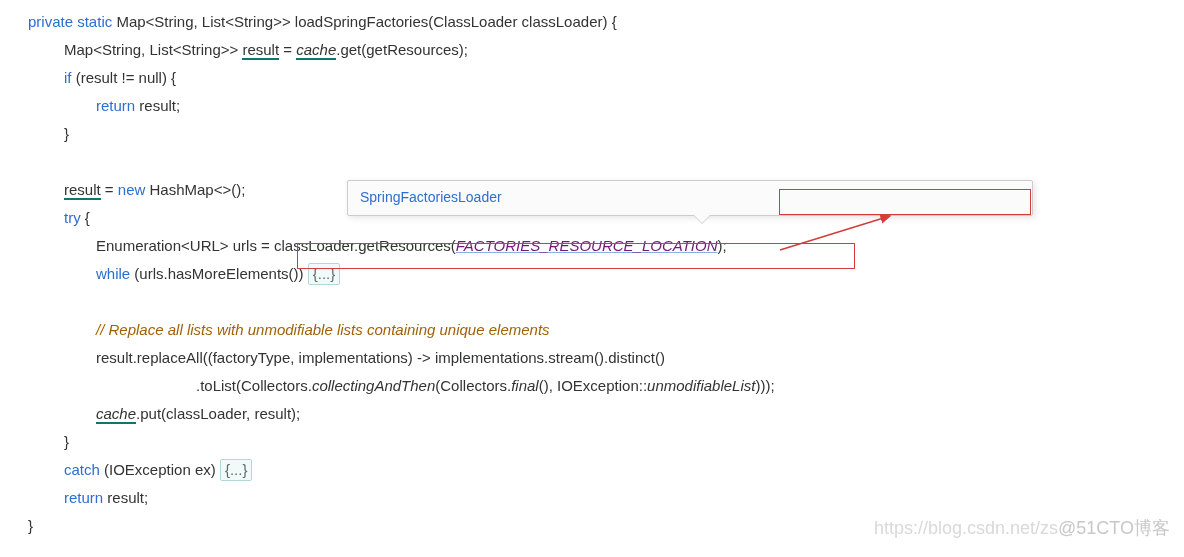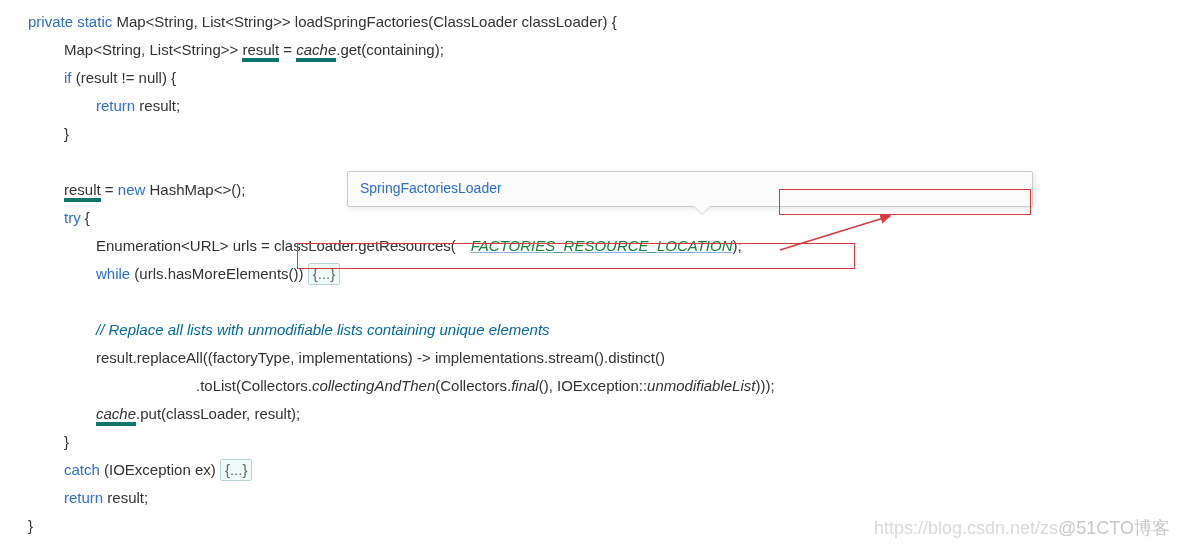--- a/index.html
+++ b/index.html
@@ -9,22 +9,22 @@
     font-size: 15px;
     line-height: 28px;
     background: #ffffff;
     color: #333;
     position: relative;
     width: 1184px;
     box-sizing: border-box;
   }
   .kw { color: #2a6fd1; font-style: normal; }
   .ital { font-style: italic; }
-  .cmt { color: #0369a1; font-style: italic; }
-  .mut { border-bottom: 4px solid #0f766e; }
+  .cmt { color: #a16207; font-style: italic; }
+  .mut { border-bottom: 2px solid #0f766e; }
   .line { white-space: pre; font-family: Liberation Sans, sans-serif; }
   .ind1 { padding-left: 36px; }
   .ind2 { padding-left: 68px; }
   .ind4 { padding-left: 168px; }
   .fold {
     display: inline-block;
     border: 1px solid #b5d8d6;
     background: #f0fbf9;
     padding: 0 4px;
     color: #666;
@@ -45,21 +45,21 @@
     position: absolute;
     border: 1px solid #d43c3c;
     top: 189px;
     left: 779px;
     width: 250px;
     height: 24px;
     pointer-events: none;
   }
   .tooltip {
     position: absolute;
-    top: 171px;
+    top: 180px;
     left: 347px;
     width: 660px;
     background: #fbfbfb;
     border: 1px solid #ccc;
     border-radius: 2px;
     box-shadow: 2px 2px 6px rgba(0,0,0,.1);
     padding: 6px 12px 8px 12px;
     font-family: "Segoe UI", Arial, sans-serif;
     font-size: 14px;
     line-height: 20px;
@@ -96,28 +96,28 @@
   }
   .watermark {
     position: absolute;
     bottom: 6px;
     right: 14px;
     font-family: Arial, sans-serif;
     font-size: 18px;
     color: #d9d9d9;
   }
   .watermark .handle { color: #c8c8c8; }
-  .linklike { color: #15803d; font-style: italic; text-decoration: underline; text-decoration-color: #8ab0e0; margin-left: 15px; }
+  .linklike { color: #701a75; font-style: italic; text-decoration: underline; text-decoration-color: #8ab0e0; }
 </style>
 </head>
 <body>
 
 <div class="line"><span class="kw">private</span> <span class="kw">static</span><span> Map&lt;String, List&lt;String&gt;&gt; loadSpringFactories(ClassLoader classLoader) {</span></div>
 
-<div class="line ind1"><span>Map&lt;String, List&lt;String&gt;&gt; </span><span class="mut">result</span><span> = </span><span class="ital mut">cache</span><span>.get(containing);</span></div>
+<div class="line ind1"><span>Map&lt;String, List&lt;String&gt;&gt; </span><span class="mut">result</span><span> = </span><span class="ital mut">cache</span><span>.get(getResources);</span></div>
 
 <div class="line ind1"><span class="kw">if</span><span> (result != null) {</span></div>
 
 <div class="line ind2"><span class="kw">return</span><span> result;</span></div>
 
 <div class="line ind1"><span>}</span></div>
 
 <div class="line ind1">&nbsp;</div>
 
 <div class="line ind1"><span class="mut">result</span><span> = </span><span class="kw">new</span><span> HashMap&lt;&gt;();</span></div>

